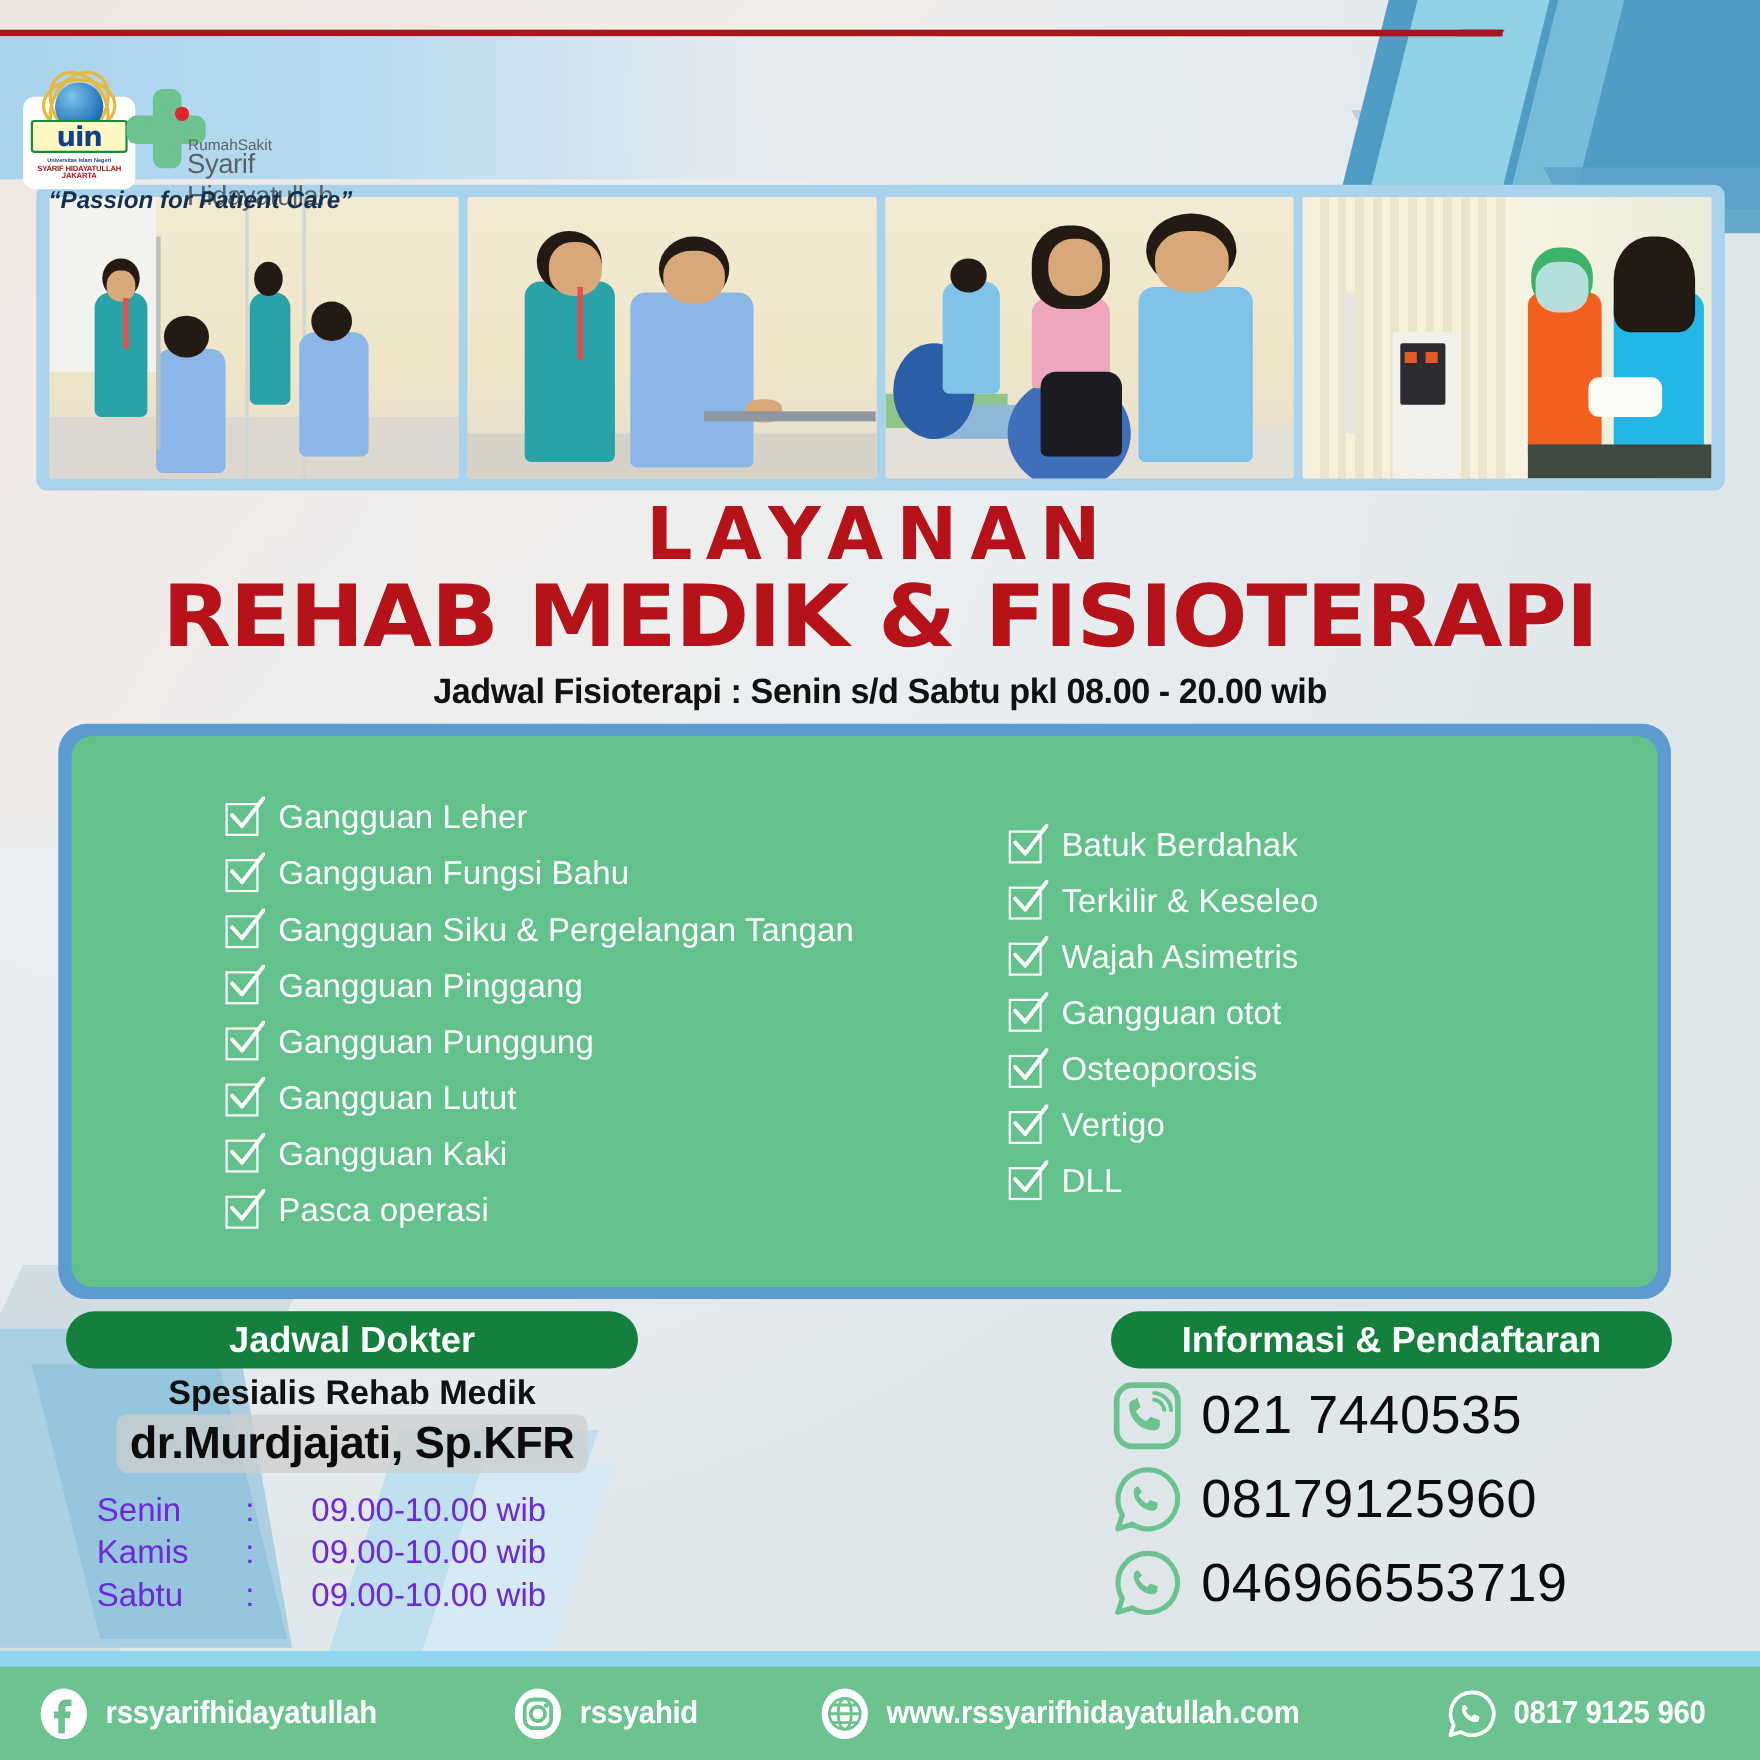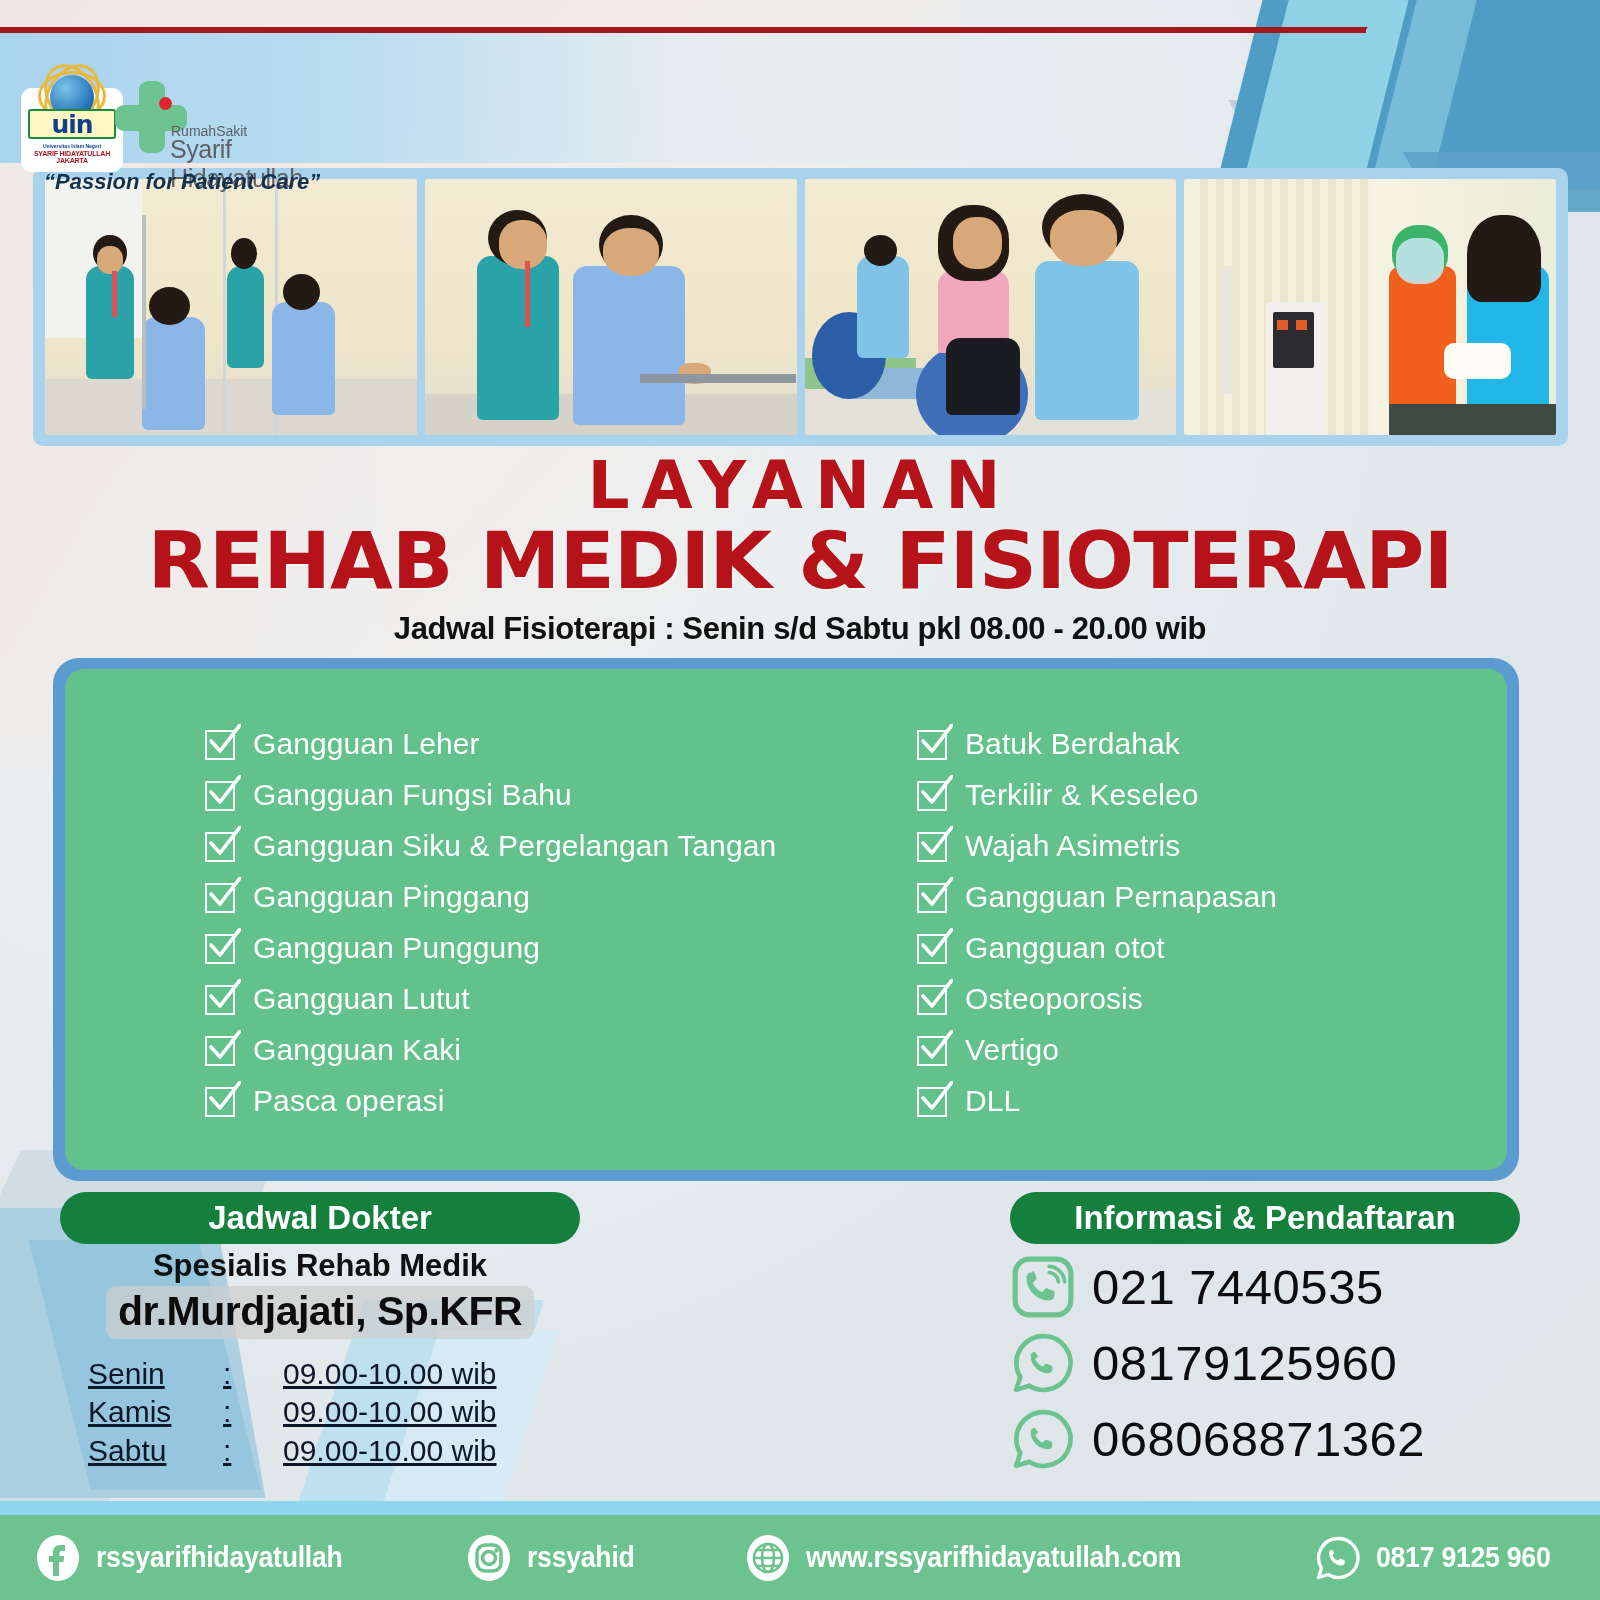--- a/index.html
+++ b/index.html
@@ -188,21 +188,21 @@
     text-align:center; font-size:31px; font-weight:700; color:#111; margin-top:4px;
   }
   .docname {
     display:inline-block; background:rgba(205,205,205,.75); border-radius:10px;
     font-size:41px; font-weight:700; color:#0c0c0c; padding:2px 12px 4px;
     margin-top:2px; letter-spacing:-.5px;
   }
   .docname-wrap { text-align:center; }
   .sched { margin-top:16px; padding-left:28px; }
   .sched-row {
-    display:flex; font-size:30px; font-weight:500; color:#0f172a; line-height:1.28;text-decoration:underline;
+    display:flex; font-size:30px; font-weight:500; color:#6d28d9; line-height:1.28;
   }
   .sched-day { width:135px; }
   .sched-colon { width:60px; }
 
   #info { position:absolute; left:1010px; top:1192px; width:510px; z-index:6; }
   .info-row { display:flex; align-items:center; margin-top:10px; }
   .info-icon { width:66px; height:66px; flex:0 0 66px; position:relative; }
   .info-num {
     margin-left:16px; font-size:49px; font-weight:500; color:#0c0c0c; letter-spacing:.5px;
   }
@@ -451,29 +451,20 @@
           </span>
           <span class="chk-label">Wajah Asimetris</span>
         </div>
         <div class="chk-row">
           <span class="chk-box">
             <span class="sq"></span>
             <span class="tick"><svg viewBox="0 0 34 34" width="34" height="34">
                 <path d="M4 17 L13 27 L33 1" fill="none" stroke="#ffffff" stroke-width="3.6" stroke-linecap="round" stroke-linejoin="round"></path>
               </svg></span>
           </span>
-          <span class="chk-label">Gangguan Pernapasan</span>
-        </div>
-        <div class="chk-row">
-          <span class="chk-box">
-            <span class="sq"></span>
-            <span class="tick"><svg viewBox="0 0 34 34" width="34" height="34">
-                <path d="M4 17 L13 27 L33 1" fill="none" stroke="#ffffff" stroke-width="3.6" stroke-linecap="round" stroke-linejoin="round"></path>
-              </svg></span>
-          </span>
           <span class="chk-label">Gangguan otot</span>
         </div>
         <div class="chk-row">
           <span class="chk-box">
             <span class="sq"></span>
             <span class="tick"><svg viewBox="0 0 34 34" width="34" height="34">
                 <path d="M4 17 L13 27 L33 1" fill="none" stroke="#ffffff" stroke-width="3.6" stroke-linecap="round" stroke-linejoin="round"></path>
               </svg></span>
           </span>
           <span class="chk-label">Osteoporosis</span>
@@ -541,21 +532,21 @@
             <path d="M32 6a26 26 0 0 0-22 39.6L6 58l12.8-4A26 26 0 1 0 32 6z" fill="none" stroke="#6cc38f" stroke-width="4.5" stroke-linejoin="round"></path>
             <path d="M24 21c-2 0-4 1.6-4 4 0 9 8 17 17 17 2.4 0 4-2 4-4v-3l-6.4-2.4-3 3c-3.2-1.6-5.6-4-7.2-7.2l3-3L24 21z" fill="#6cc38f"></path>
           </svg></span>
         <span class="info-num">08179125960</span>
       </div>
       <div class="info-row">
         <span class="info-icon"><svg viewBox="0 0 64 64" width="66" height="66">
             <path d="M32 6a26 26 0 0 0-22 39.6L6 58l12.8-4A26 26 0 1 0 32 6z" fill="none" stroke="#6cc38f" stroke-width="4.5" stroke-linejoin="round"></path>
             <path d="M24 21c-2 0-4 1.6-4 4 0 9 8 17 17 17 2.4 0 4-2 4-4v-3l-6.4-2.4-3 3c-3.2-1.6-5.6-4-7.2-7.2l3-3L24 21z" fill="#6cc38f"></path>
           </svg></span>
-        <span class="info-num">068068871362</span>
+        <span class="info-num">046966553719</span>
       </div>
     </div>
 </div>
 
 <div class="footer-top-rule"></div>
 <div id="footer">
     <div class="foot-item">
       <span class="foot-icon"><svg viewBox="0 0 48 48" width="48" height="48">
           <ellipse cx="24" cy="24" rx="21" ry="23" fill="#fff"></ellipse>
           <path d="M27 17h4v-6h-5c-4 0-7 3-7 7v4h-4v6h4v14h6V28h4.5l.8-6H25.5v-3c0-1.2.6-2 1.5-2z" fill="#6cc38f"></path>

